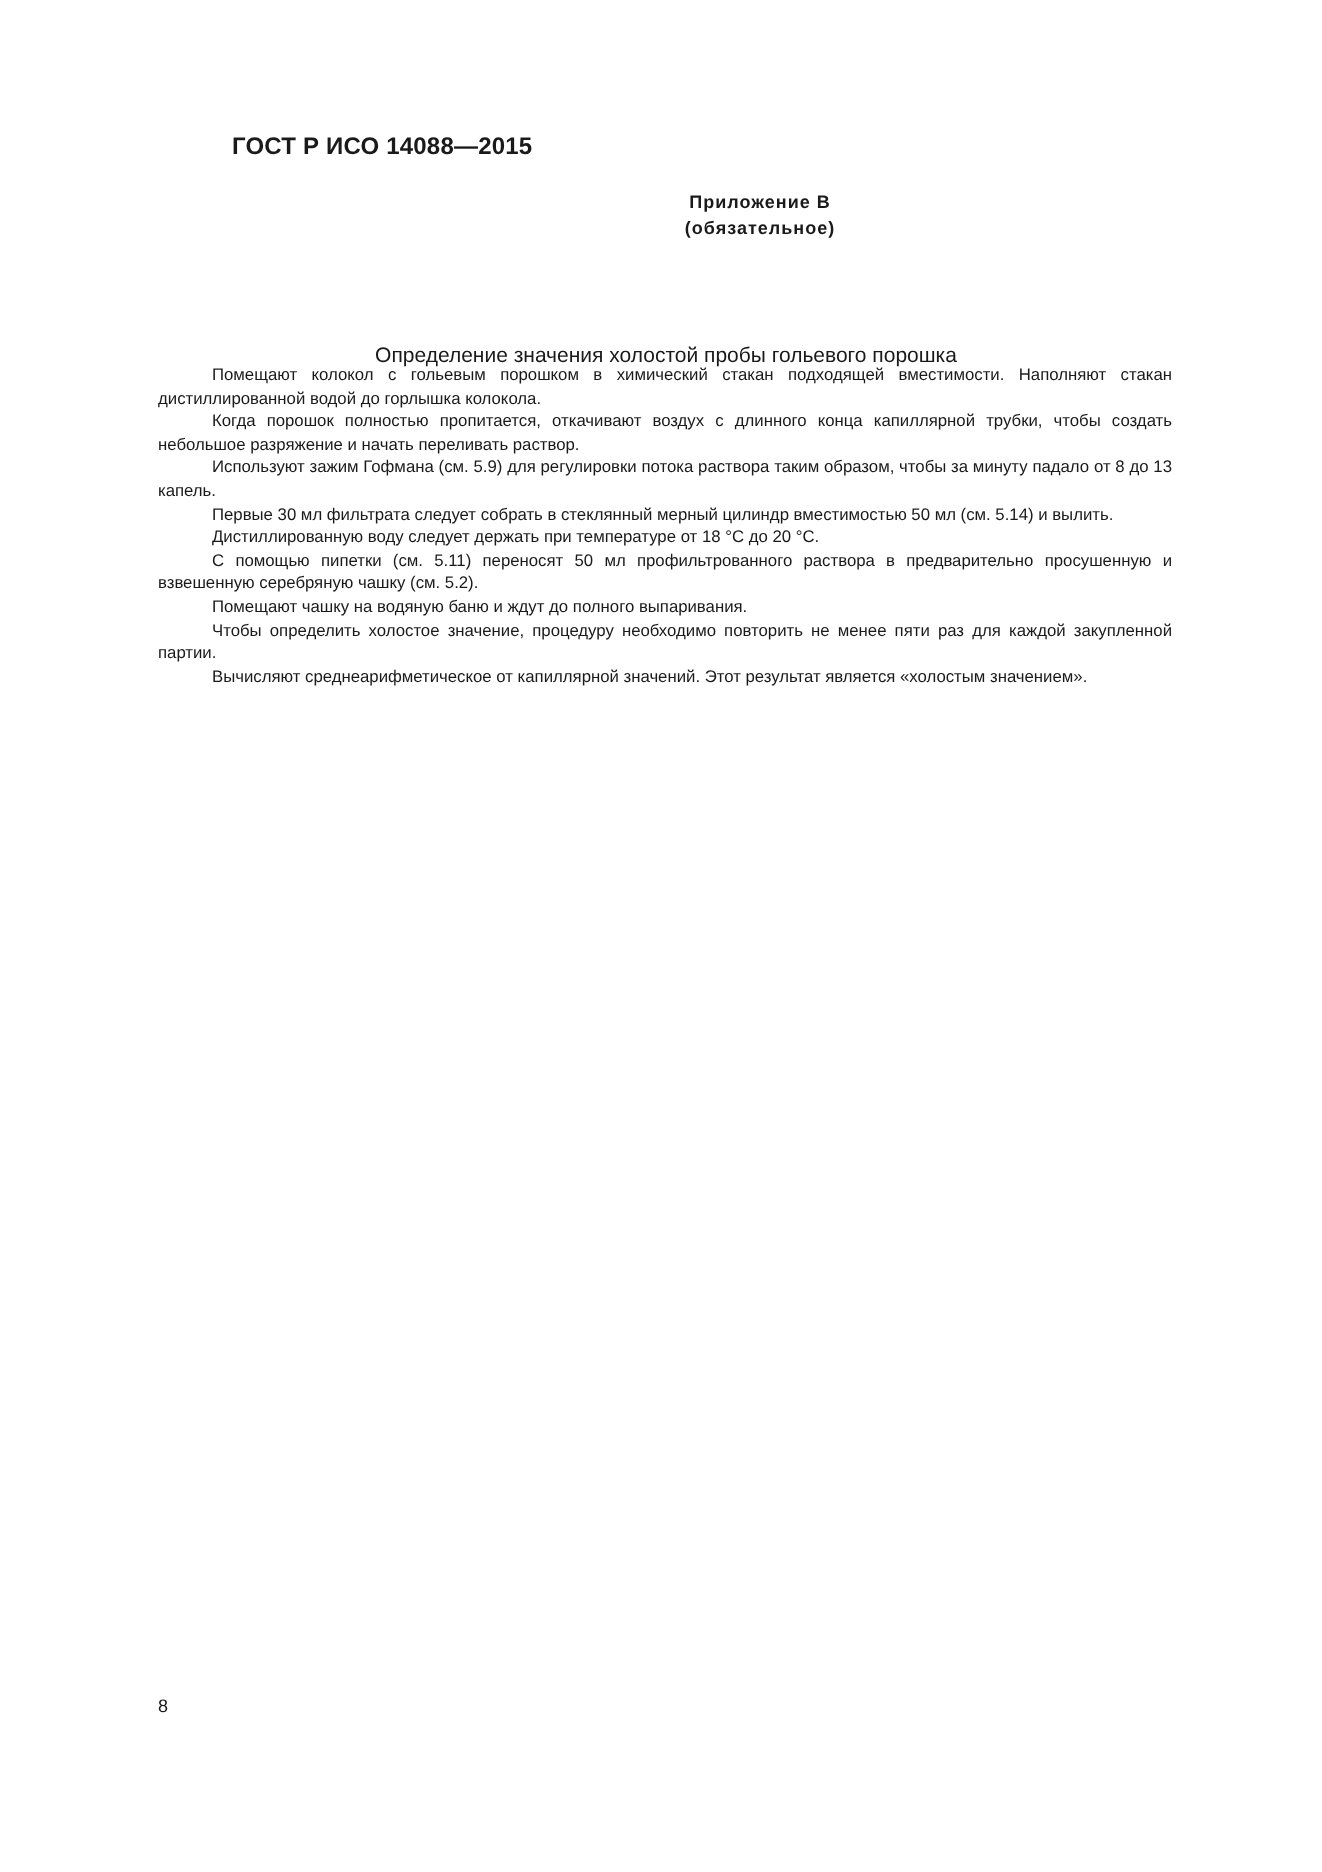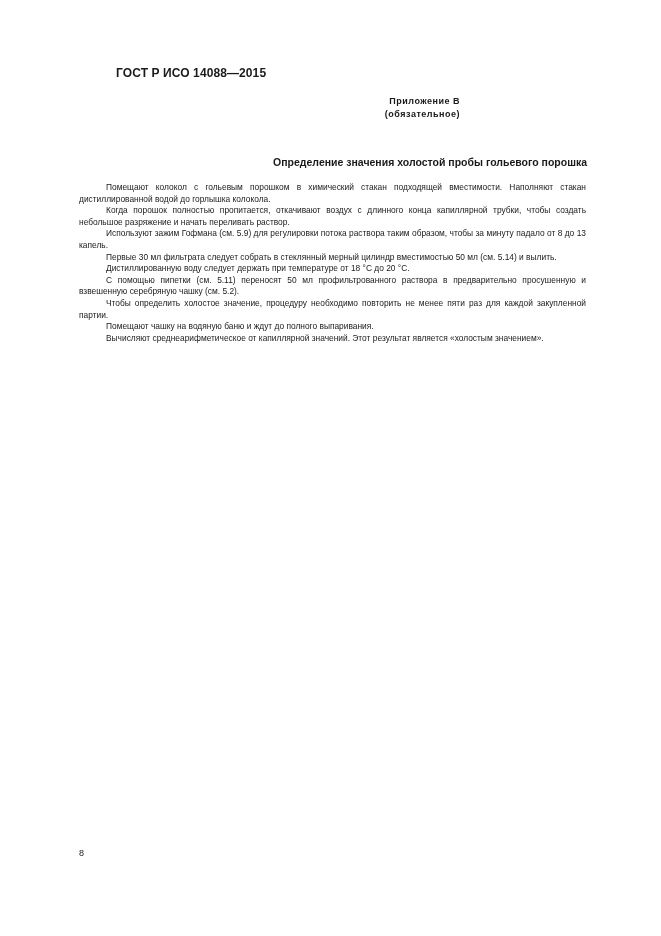--- a/index.html
+++ b/index.html
@@ -1,20 +1,20 @@
 <!DOCTYPE html>
 <html><head>
 <meta charset="utf-8">
 <style>
   html, body { margin: 0; padding: 0; background: #ffffff; }
   body { width: 661px; height: 936px; position: relative; overflow: hidden;
          font-family: "Liberation Sans", sans-serif; color: #1a1a1a; }
   .std-code { position: absolute; left: 79px; top: 66px; font-size: 12px; font-weight: bold; letter-spacing: 0.1px; padding-left: 37px; }
-  .annex { position: absolute; left: 300px; width: 160px; top: 95px; text-align: right; font-size: 9px; font-weight: bold; line-height: 13px; letter-spacing: 0.5px; }
-  .title { position: absolute; left: 79px; width: 508px; top: 156px; text-align: right; font-size: 10.5px; font-weight: bold; }
+  .annex { position: absolute; left: 300px; width: 160px; top: 95px; text-align: center; font-size: 9px; font-weight: bold; line-height: 13px; letter-spacing: 0.5px; }
+  .title { position: absolute; left: 79px; width: 508px; top: 172px; text-align: center; font-size: 10.5px; font-weight: normal; }
   .body { position: absolute; left: 79px; width: 507px; top: 182px; font-size: 8.4px; line-height: 11.6px; }
   .body p { margin: 0; text-indent: 27px; text-align: justify; }
   .page-no { position: absolute; left: 79px; top: 848px; font-size: 9px; }
 </style>
 </head>
 <body>
 
 <div class="std-code">ГОСТ Р ИСО 14088—2015</div>
 
 <div class="annex">
@@ -24,18 +24,18 @@
 
 <div class="title">Определение значения холостой пробы гольевого порошка</div>
 
 <div class="body">
   <p>Помещают колокол с гольевым порошком в химический стакан подходящей вместимости. Наполняют стакан дистиллированной водой до горлышка колокола.</p>
   <p>Когда порошок полностью пропитается, откачивают воздух с длинного конца капиллярной трубки, чтобы создать небольшое разряжение и начать переливать раствор.</p>
   <p>Используют зажим Гофмана (см. 5.9) для регулировки потока раствора таким образом, чтобы за минуту падало от 8 до 13 капель.</p>
   <p>Первые 30 мл фильтрата следует собрать в стеклянный мерный цилиндр вместимостью 50 мл (см. 5.14) и вылить.</p>
   <p>Дистиллированную воду следует держать при температуре от 18 °С до 20 °С.</p>
   <p>С помощью пипетки (см. 5.11) переносят 50 мл профильтрованного раствора в предварительно просушенную и взвешенную серебряную чашку (см. 5.2).</p>
+  <p>Помещают чашку на водяную баню и ждут до полного выпаривания.</p>
   <p>Чтобы определить холостое значение, процедуру необходимо повторить не менее пяти раз для каждой закупленной партии.</p>
-  <p>Помещают чашку на водяную баню и ждут до полного выпаривания.</p>
   <p>Вычисляют среднеарифметическое от капиллярной значений. Этот результат является «холостым значением».</p>
 </div>
 
 <div class="page-no">8</div>
 
 </body></html>

